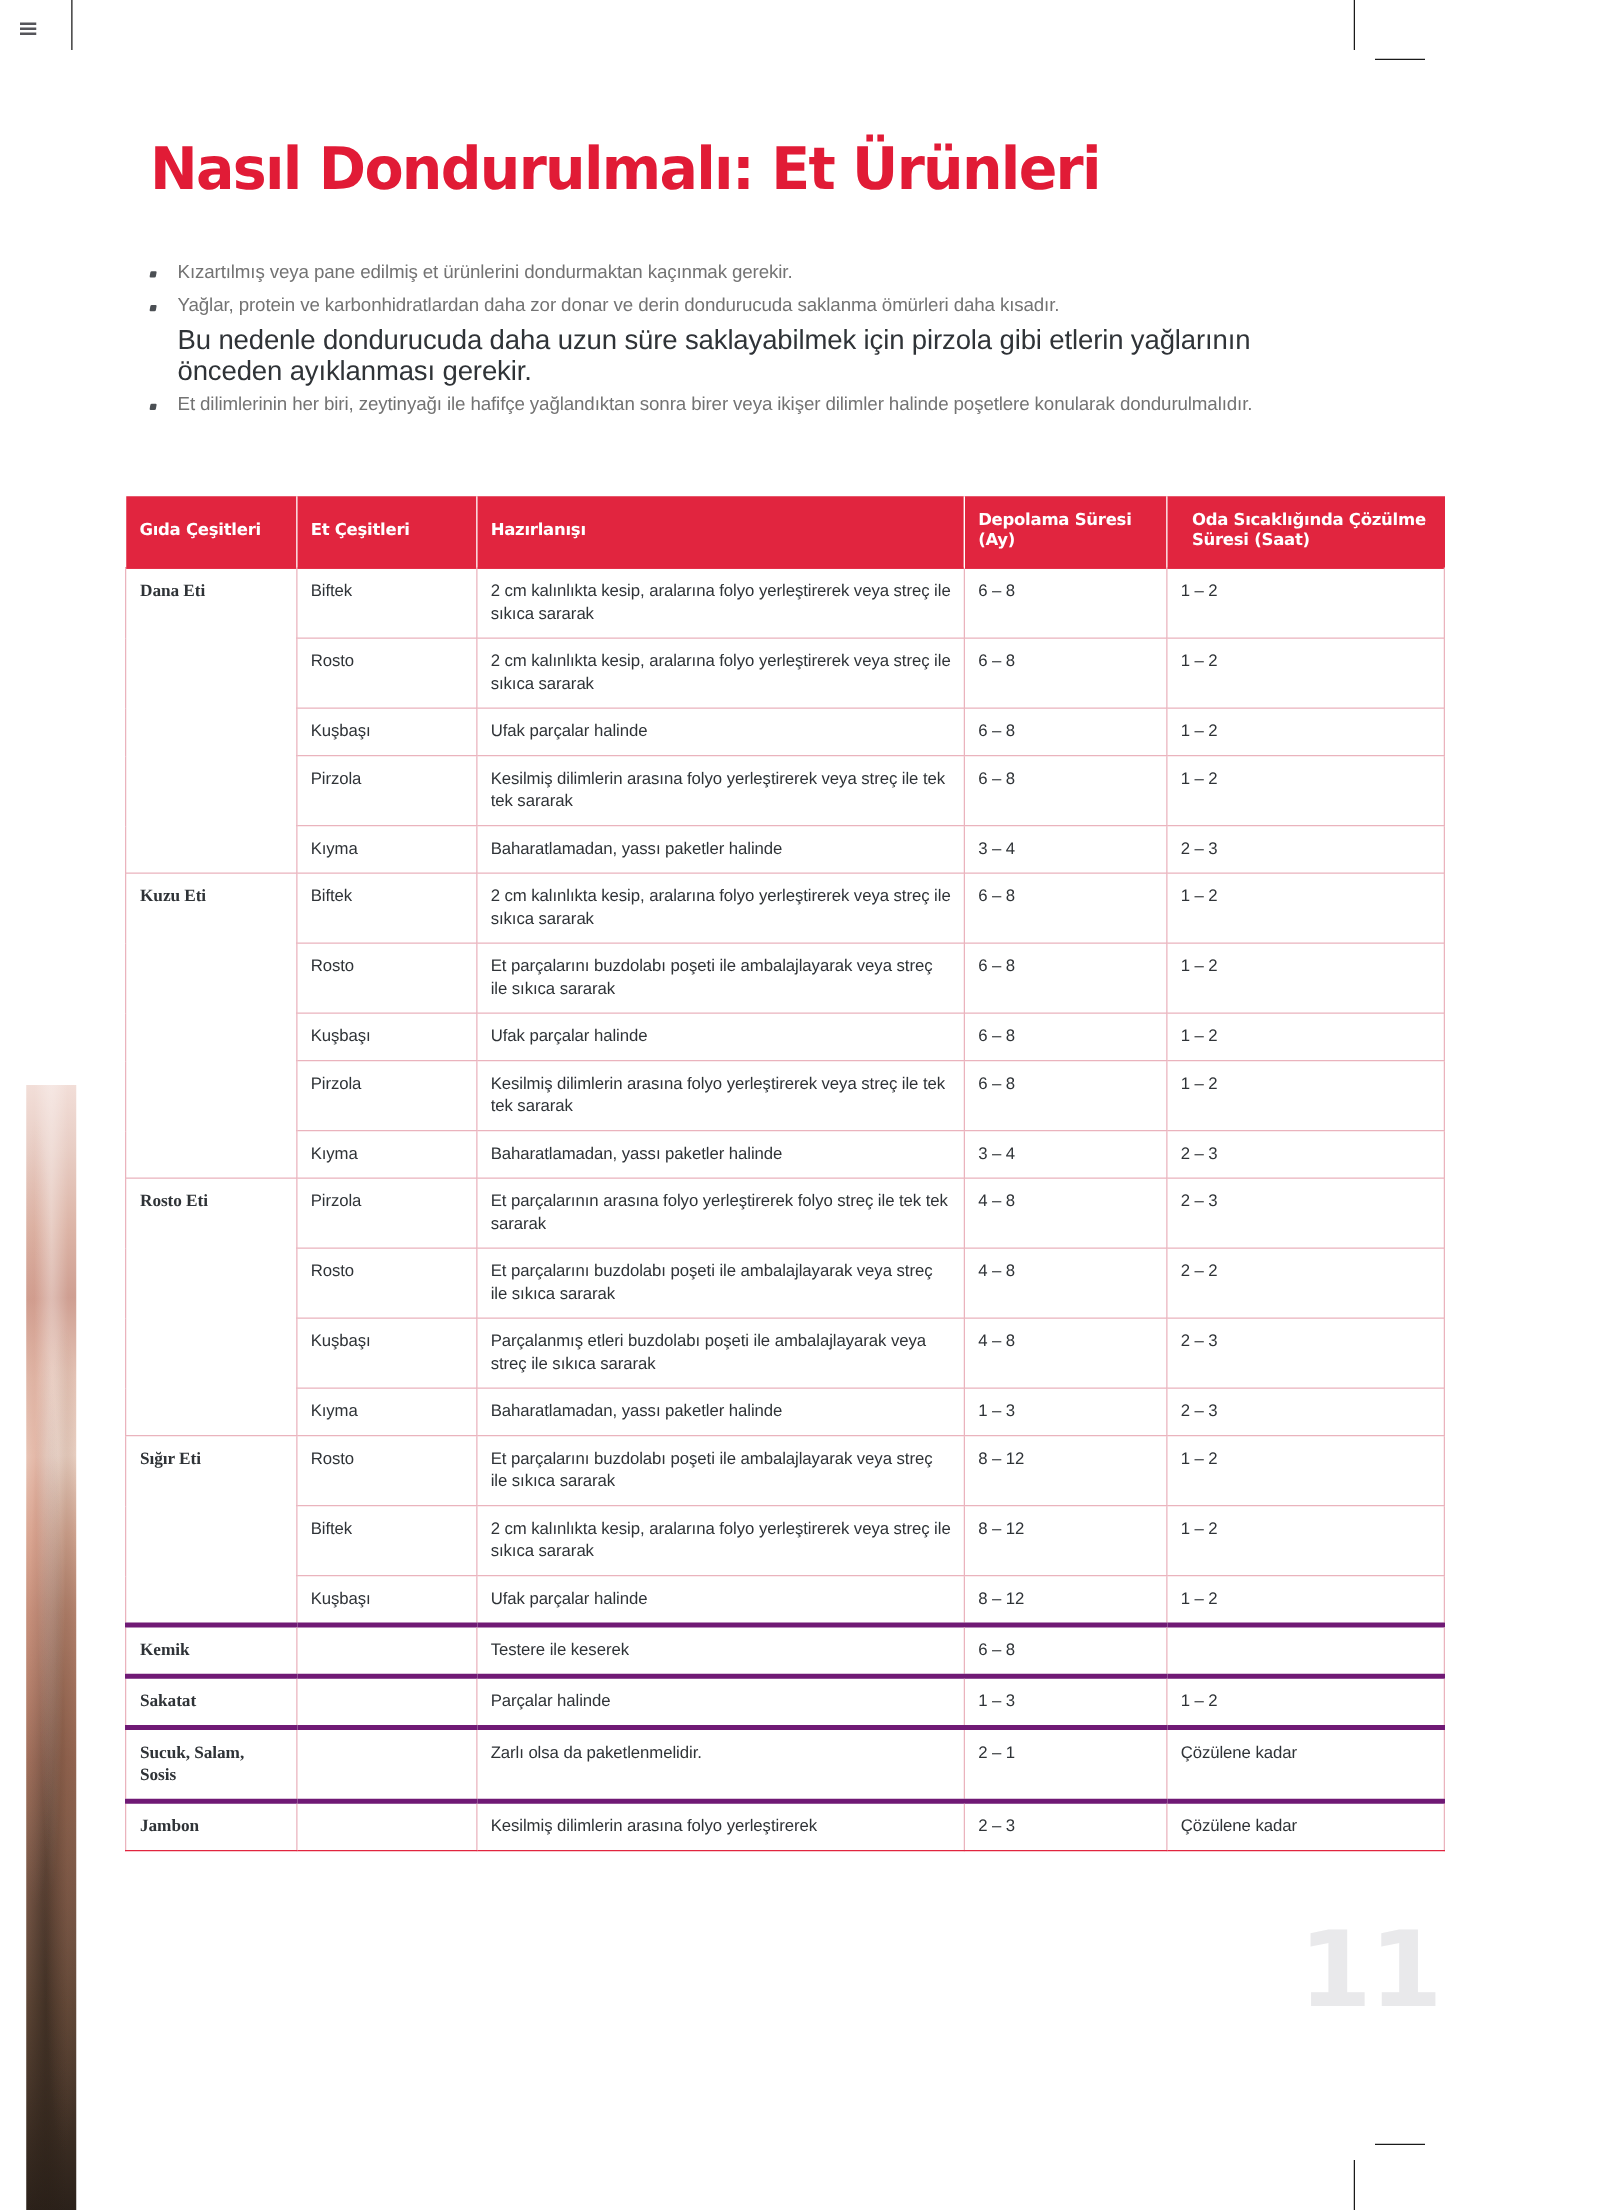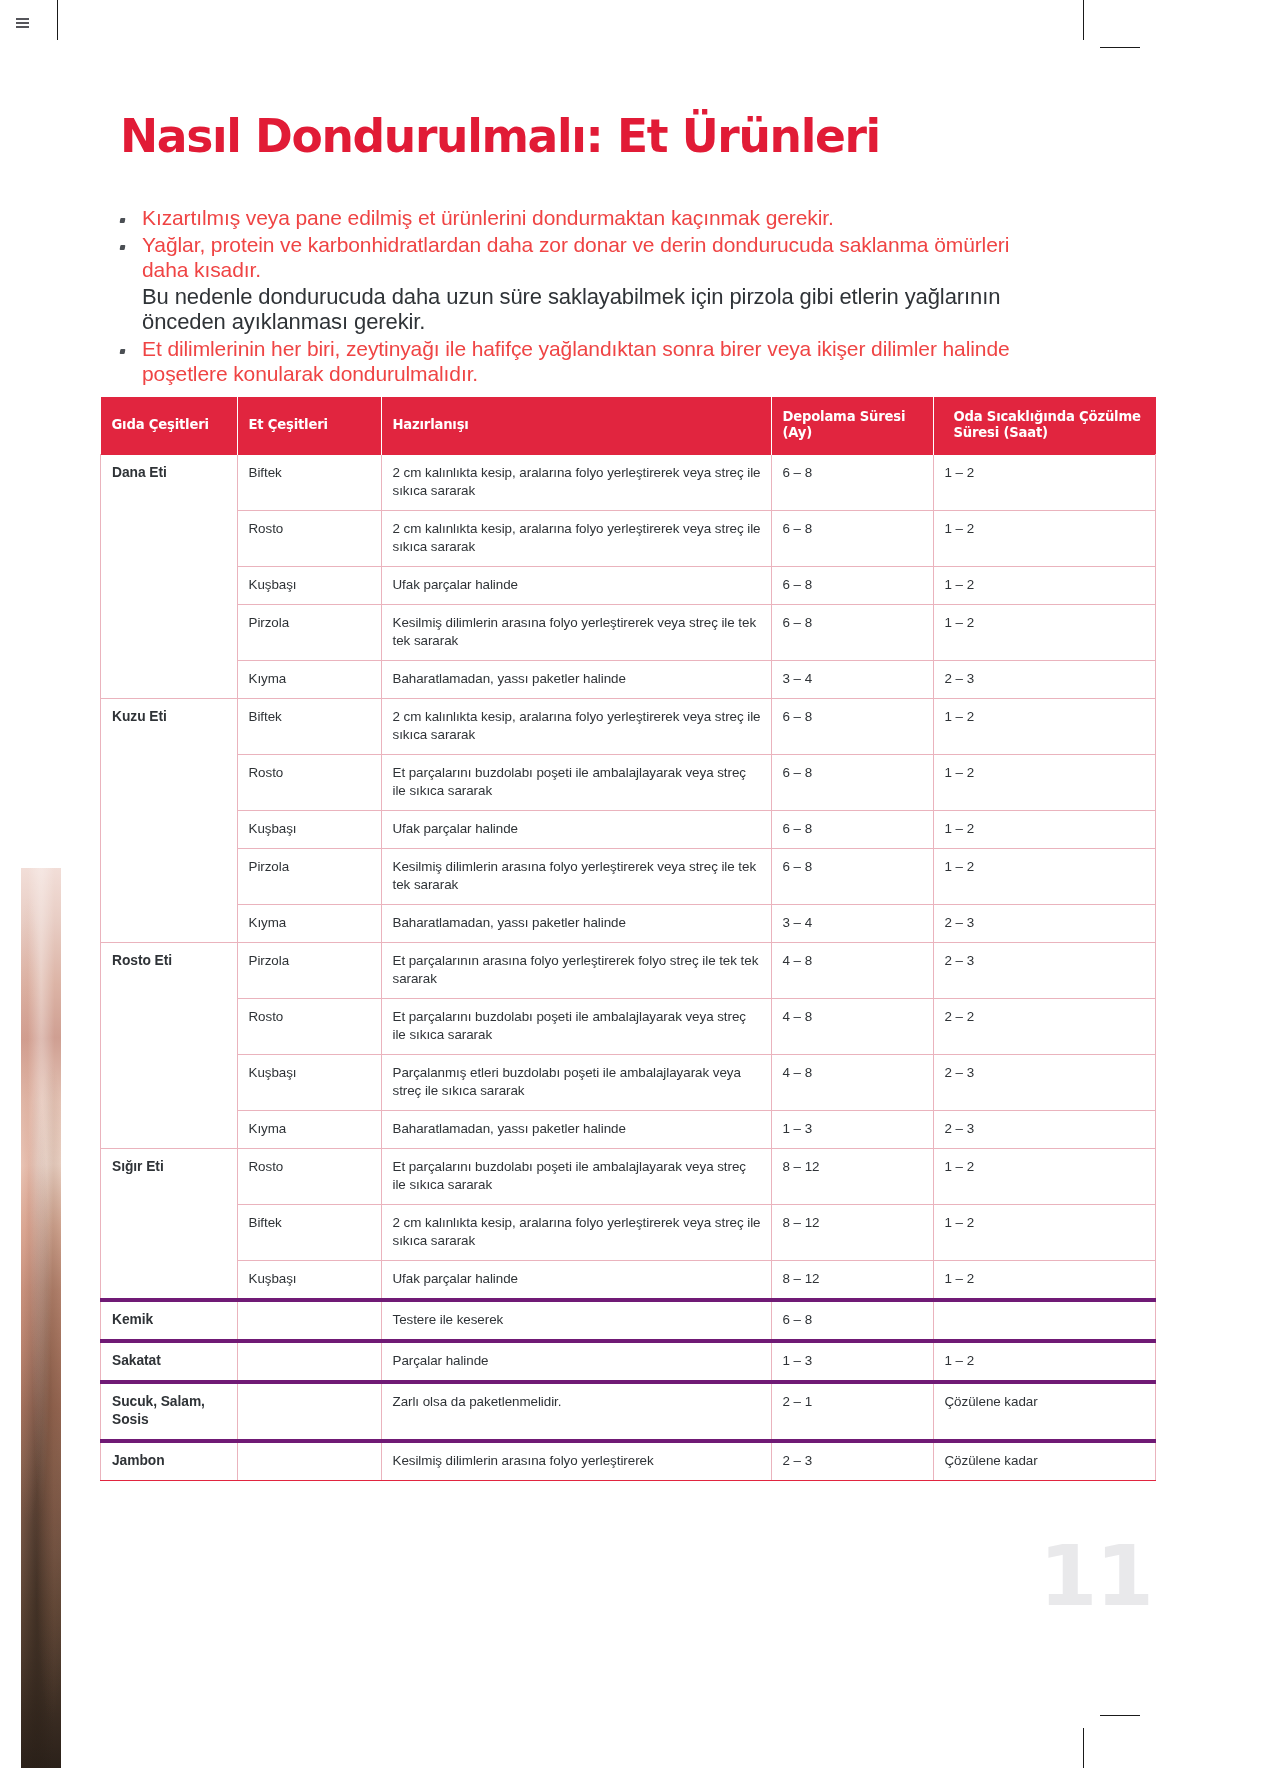--- a/index.html
+++ b/index.html
@@ -122,23 +122,23 @@
   .bullet-dot span {
     display: inline-block;
     width: 5px;
     height: 5px;
     background: #4b4f54;
     border-radius: 1px;
     transform: skewX(-10deg);
   }
   .bullet-text {
     flex: 1 1 auto;
-    font-size: 21px;
+    font-size: 15px;
     line-height: 25px;
-    color: #ef4444;
+    color: #737373;
     letter-spacing: -0.1px;
   }
   .bullet-cont {
     margin-left: 22px;
     font-size: 22px;
     line-height: 25px;
     color: #2f3337;
     letter-spacing: -0.1px;
     margin-bottom: 2px;
   }
@@ -174,21 +174,21 @@
   table.freeze-table thead th:last-child { border-right: none; padding-left: 20px; }
 
   table.freeze-table td {
     border: 1px solid #eab3bd;
     padding: 9px 10px 10px 11px;
     vertical-align: top;
     line-height: 18px;
     letter-spacing: -0.05px;
   }
   td.group-cell {
-    font-family: Liberation Sans, sans-serif;
+    font-family: Liberation Serif, serif;
     font-weight: 700;
     font-size: 13.8px;
     vertical-align: middle;
     border-color: #e1253f;
     border-left-color: #e1253f;
     border-right-color: #eab3bd;
   }
   td.col-gida  { width: 115px; }
   td.col-et    { width: 122px; }
   td.col-haz   { width: 368px; }

